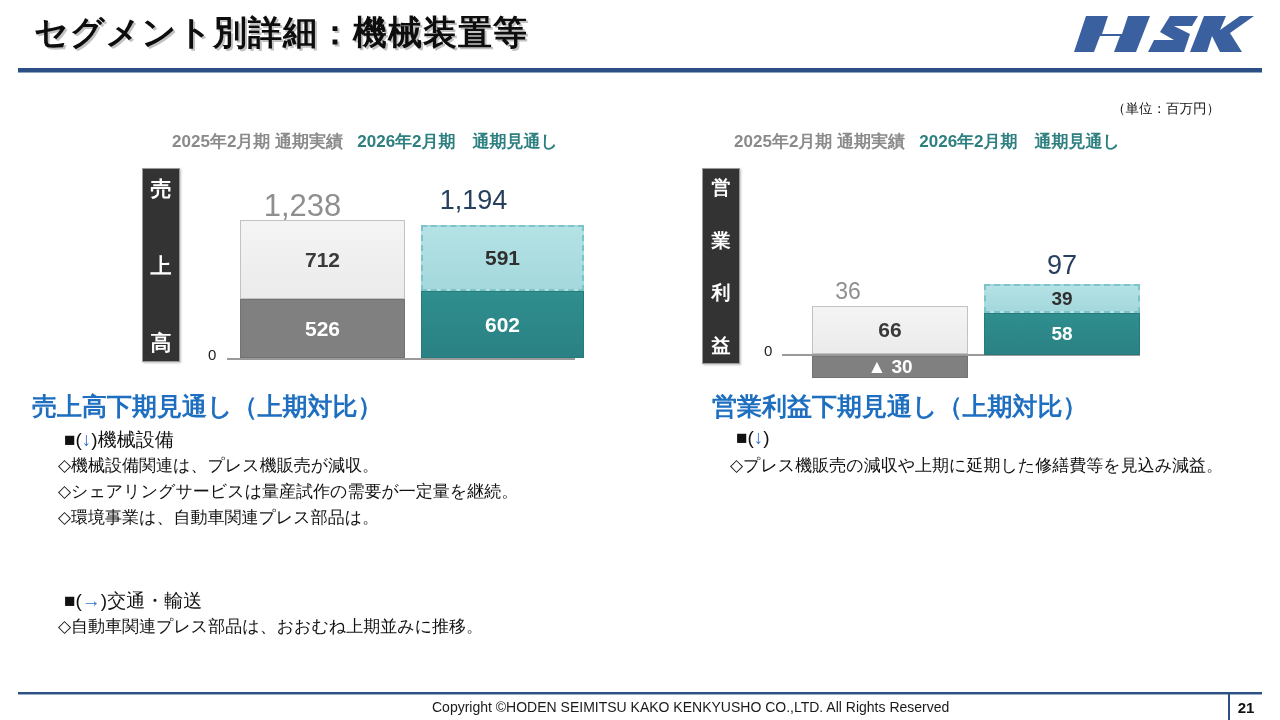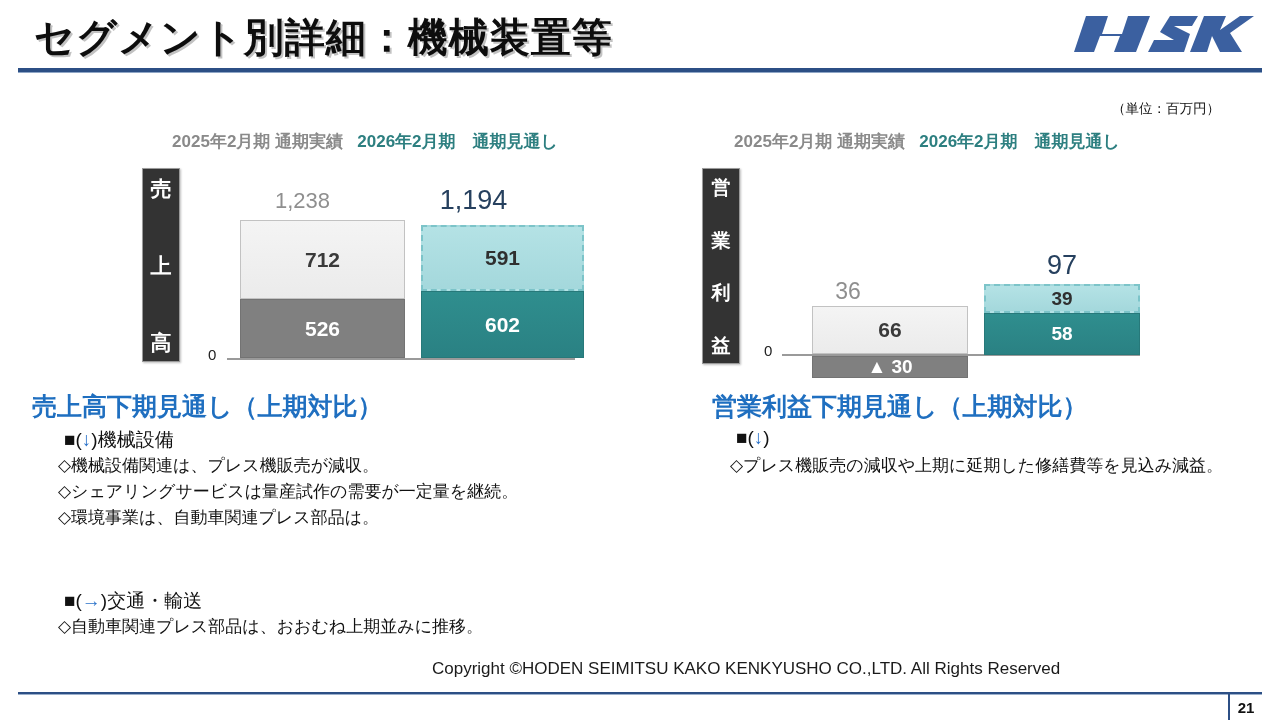--- a/index.html
+++ b/index.html
@@ -9,21 +9,21 @@
     font-family:"Liberation Sans","DejaVu Sans",sans-serif;
     color:#111;
     position:relative;
   }
   #slide{position:absolute;inset:0;width:1280px;height:720px;background:#fff;}
 
   
   .header{position:absolute;left:0;top:0;width:1280px;height:68px;}
   .header-title{
     position:absolute;left:34px;top:10px;
-    font-size:40px;font-weight:bold;letter-spacing:1px;
+    font-size:34px;font-weight:bold;letter-spacing:1px;
     color:#0d0d0d;white-space:nowrap;
     text-shadow:2px 2px 0 rgba(120,120,120,.45);
   }
   .logo{position:absolute;right:26px;top:6px;width:180px;height:52px;}
   .header-rule{position:absolute;left:18px;top:68px;width:1244px;height:4px;background:#2c4f85;}
   .header-rule2{position:absolute;left:18px;top:72px;width:1244px;height:1px;background:#8fa6c6;}
 
   
   .legend{position:absolute;left:112px;top:91px;width:1060px;height:24px;}
   .legend-item{position:absolute;top:0;display:flex;align-items:center;height:22px;white-space:nowrap;}
@@ -54,33 +54,33 @@
   .bar{position:absolute;box-sizing:border-box;}
   .seg{position:absolute;left:0;width:100%;box-sizing:border-box;
        display:flex;align-items:center;justify-content:center;}
   .seg-h1prev{background:#808080;border:1px solid #737373;color:#ffffff;}
   .seg-h2prev{background:linear-gradient(180deg,#f4f4f4,#ebebeb);border:1px solid #c2c2c2;color:#3a3a3a;}
   .seg-h1cur{background:linear-gradient(180deg,#2f8e8e,#2a8183);border:1px solid #27797a;color:#ffffff;}
   .seg-h2cur{background:linear-gradient(180deg,#b4e2e5,#a4d8dc);border:2px dashed #7cc4c9;color:#2f2f2f;}
   .seg-lbl{font-size:21px;font-weight:bold;}
   .seg-lbl.sm{font-size:19px;}
   .total{position:absolute;white-space:nowrap;text-align:center;}
-  .total-prev{font-size:22px;color:#8f8f8f;font-weight:normal;}
+  .total-prev{font-size:31px;color:#8f8f8f;font-weight:normal;}
   .total-cur{font-size:27px;color:#26405e;font-weight:normal;}
 
   
   .sec-title{position:absolute;font-size:25px;font-weight:bold;color:#1f6fc0;white-space:nowrap;}
   .bullet{position:absolute;font-size:19px;color:#111;white-space:nowrap;}
   .bullet .arrow{color:#2a72c9;font-weight:bold;}
   .sub{position:absolute;font-size:17px;color:#111;white-space:nowrap;}
 
   
   .footer-rule{position:absolute;left:18px;top:692px;width:1244px;height:2px;background:#2c4f85;}
   .footer-rule2{position:absolute;left:18px;top:694px;width:1244px;height:1px;background:#9bb0cc;}
-  .copyright{position:absolute;left:432px;top:659px;font-size:17px;color:#1a1a1a;white-space:nowrap;}
+  .copyright{position:absolute;left:432px;top:699px;font-size:14px;color:#1a1a1a;white-space:nowrap;}
   .pagenum{position:absolute;right:18px;top:694px;width:32px;height:26px;
            border-left:2px solid #2c4f85;display:flex;align-items:center;justify-content:center;
            font-size:15px;font-weight:bold;color:#111;}
 </style>
 </head>
 <body>
 
 <div id="slide">
 
   <div class="header">

